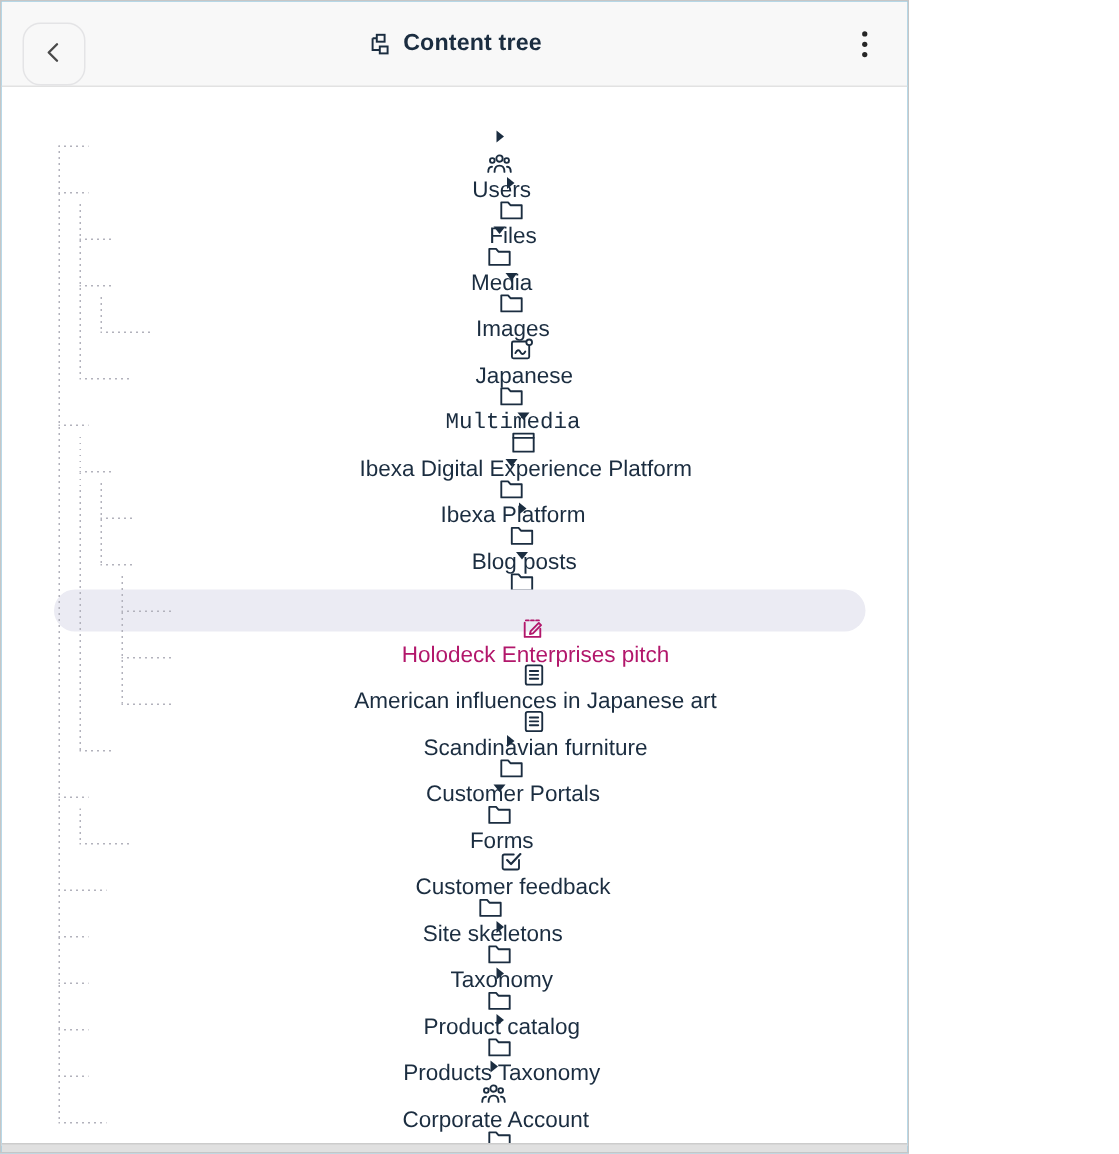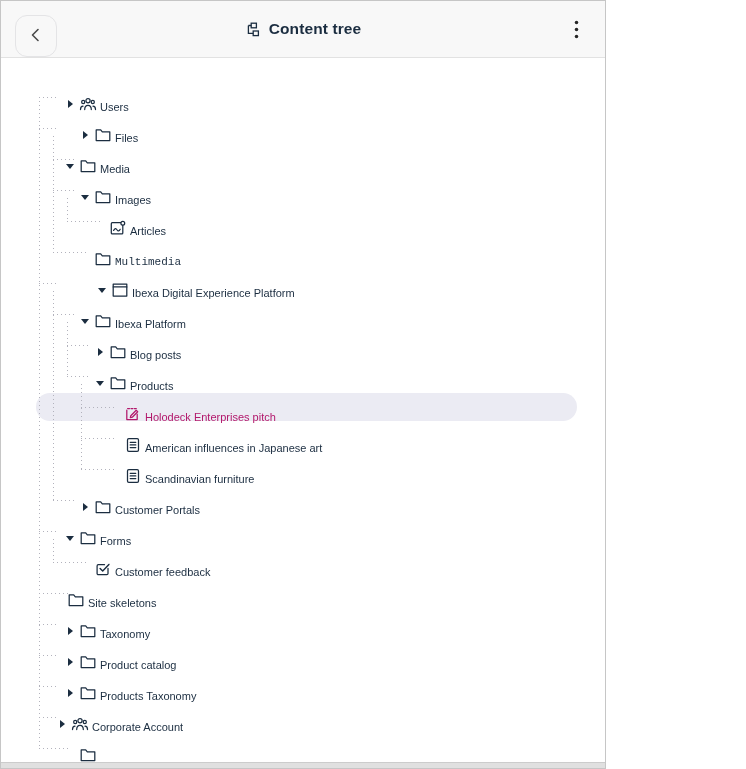--- a/index.html
+++ b/index.html
@@ -19,21 +19,21 @@
   .header{position:relative;height:57px;background:var(--header-bg);border-bottom:1px solid var(--header-border);}
   .back-btn{position:absolute;left:14px;top:14px;width:42px;height:42px;border:1px solid #e4e4e6;border-radius:12px;background:transparent;display:flex;align-items:center;justify-content:center;cursor:pointer;}
   .title-wrap{position:absolute;left:0;right:0;top:0;height:56px;display:flex;align-items:center;justify-content:center;gap:7px;pointer-events:none;}
   .title-wrap .t-icon{display:flex;align-items:center;}
   .title-text{font-size:15.5px;font-weight:700;color:var(--text);letter-spacing:.1px;}
   .kebab-btn{position:absolute;right:14px;top:15px;width:30px;height:30px;border:0;background:transparent;display:flex;align-items:center;justify-content:center;cursor:pointer;}
 
   
   .panel{position:relative;height:706px;overflow:hidden;background:#fff;padding-top:24px;}
   .tree{position:relative;}
-  .row{position:relative;height:31px;display:flex;align-items:flex-end;color:var(--text);font-size:11px;cursor:pointer;}
+  .row{position:relative;height:31px;display:flex;align-items:center;color:var(--text);font-size:15px;cursor:pointer;flex-direction:column;}
   .row .arrow-slot,.row .ticon,.row .lbl{position:relative;}
   .row.selected{color:var(--pink);}
   .row.selected::before{content:"";position:absolute;left:35px;right:28px;top:1px;bottom:2px;background:var(--sel-bg);border-radius:14px;}
   .arrow-slot{width:18px;height:18px;flex:none;display:flex;align-items:center;justify-content:center;}
   .tri{width:0;height:0;display:block;}
   .tri-right{border-left:5.5px solid currentColor;border-top:4.5px solid transparent;border-bottom:4.5px solid transparent;}
   .tri-down{border-top:5.5px solid currentColor;border-left:4.5px solid transparent;border-right:4.5px solid transparent;}
   .ticon{width:18px;height:18px;flex:none;display:flex;align-items:center;justify-content:center;}
   .ticon svg{display:block;}
   .lbl{margin-left:3px;white-space:nowrap;}
@@ -135,21 +135,21 @@
         </div>
         <div class="row" style="padding-left: 90px;">
           <span class="arrow-slot"></span>
           <span class="ticon">
             <svg width="18" height="18" viewBox="0 0 18 18" fill="none" stroke="currentColor" stroke-width="1.25" stroke-linecap="round" stroke-linejoin="round">
               <rect x="2.3" y="3.7" width="11.5" height="11.2" rx="1"></rect>
               <circle cx="13.8" cy="4.2" r="1.9" fill="#fff"></circle>
               <path d="M4.6 11.4c1.1-2.3 2.4-2.5 3.4-.6 1 1.8 2.1 1.5 3.2-.5"></path>
             </svg>
           </span>
-          <span class="lbl">Articles</span>
+          <span class="lbl">Japanese</span>
         </div>
         <div class="row" style="padding-left: 75px; font-family: Liberation Mono, monospace;">
           <span class="arrow-slot"></span>
           <span class="ticon">
             <svg width="18" height="18" viewBox="0 0 18 18" fill="none" stroke="currentColor" stroke-width="1.25" stroke-linecap="round" stroke-linejoin="round">
               <path d="M2.2 14.6V3.9h4.5l1.6 1.9h7.5v8.8z"></path>
             </svg>
           </span>
           <span class="lbl">Multimedia</span>
         </div>

